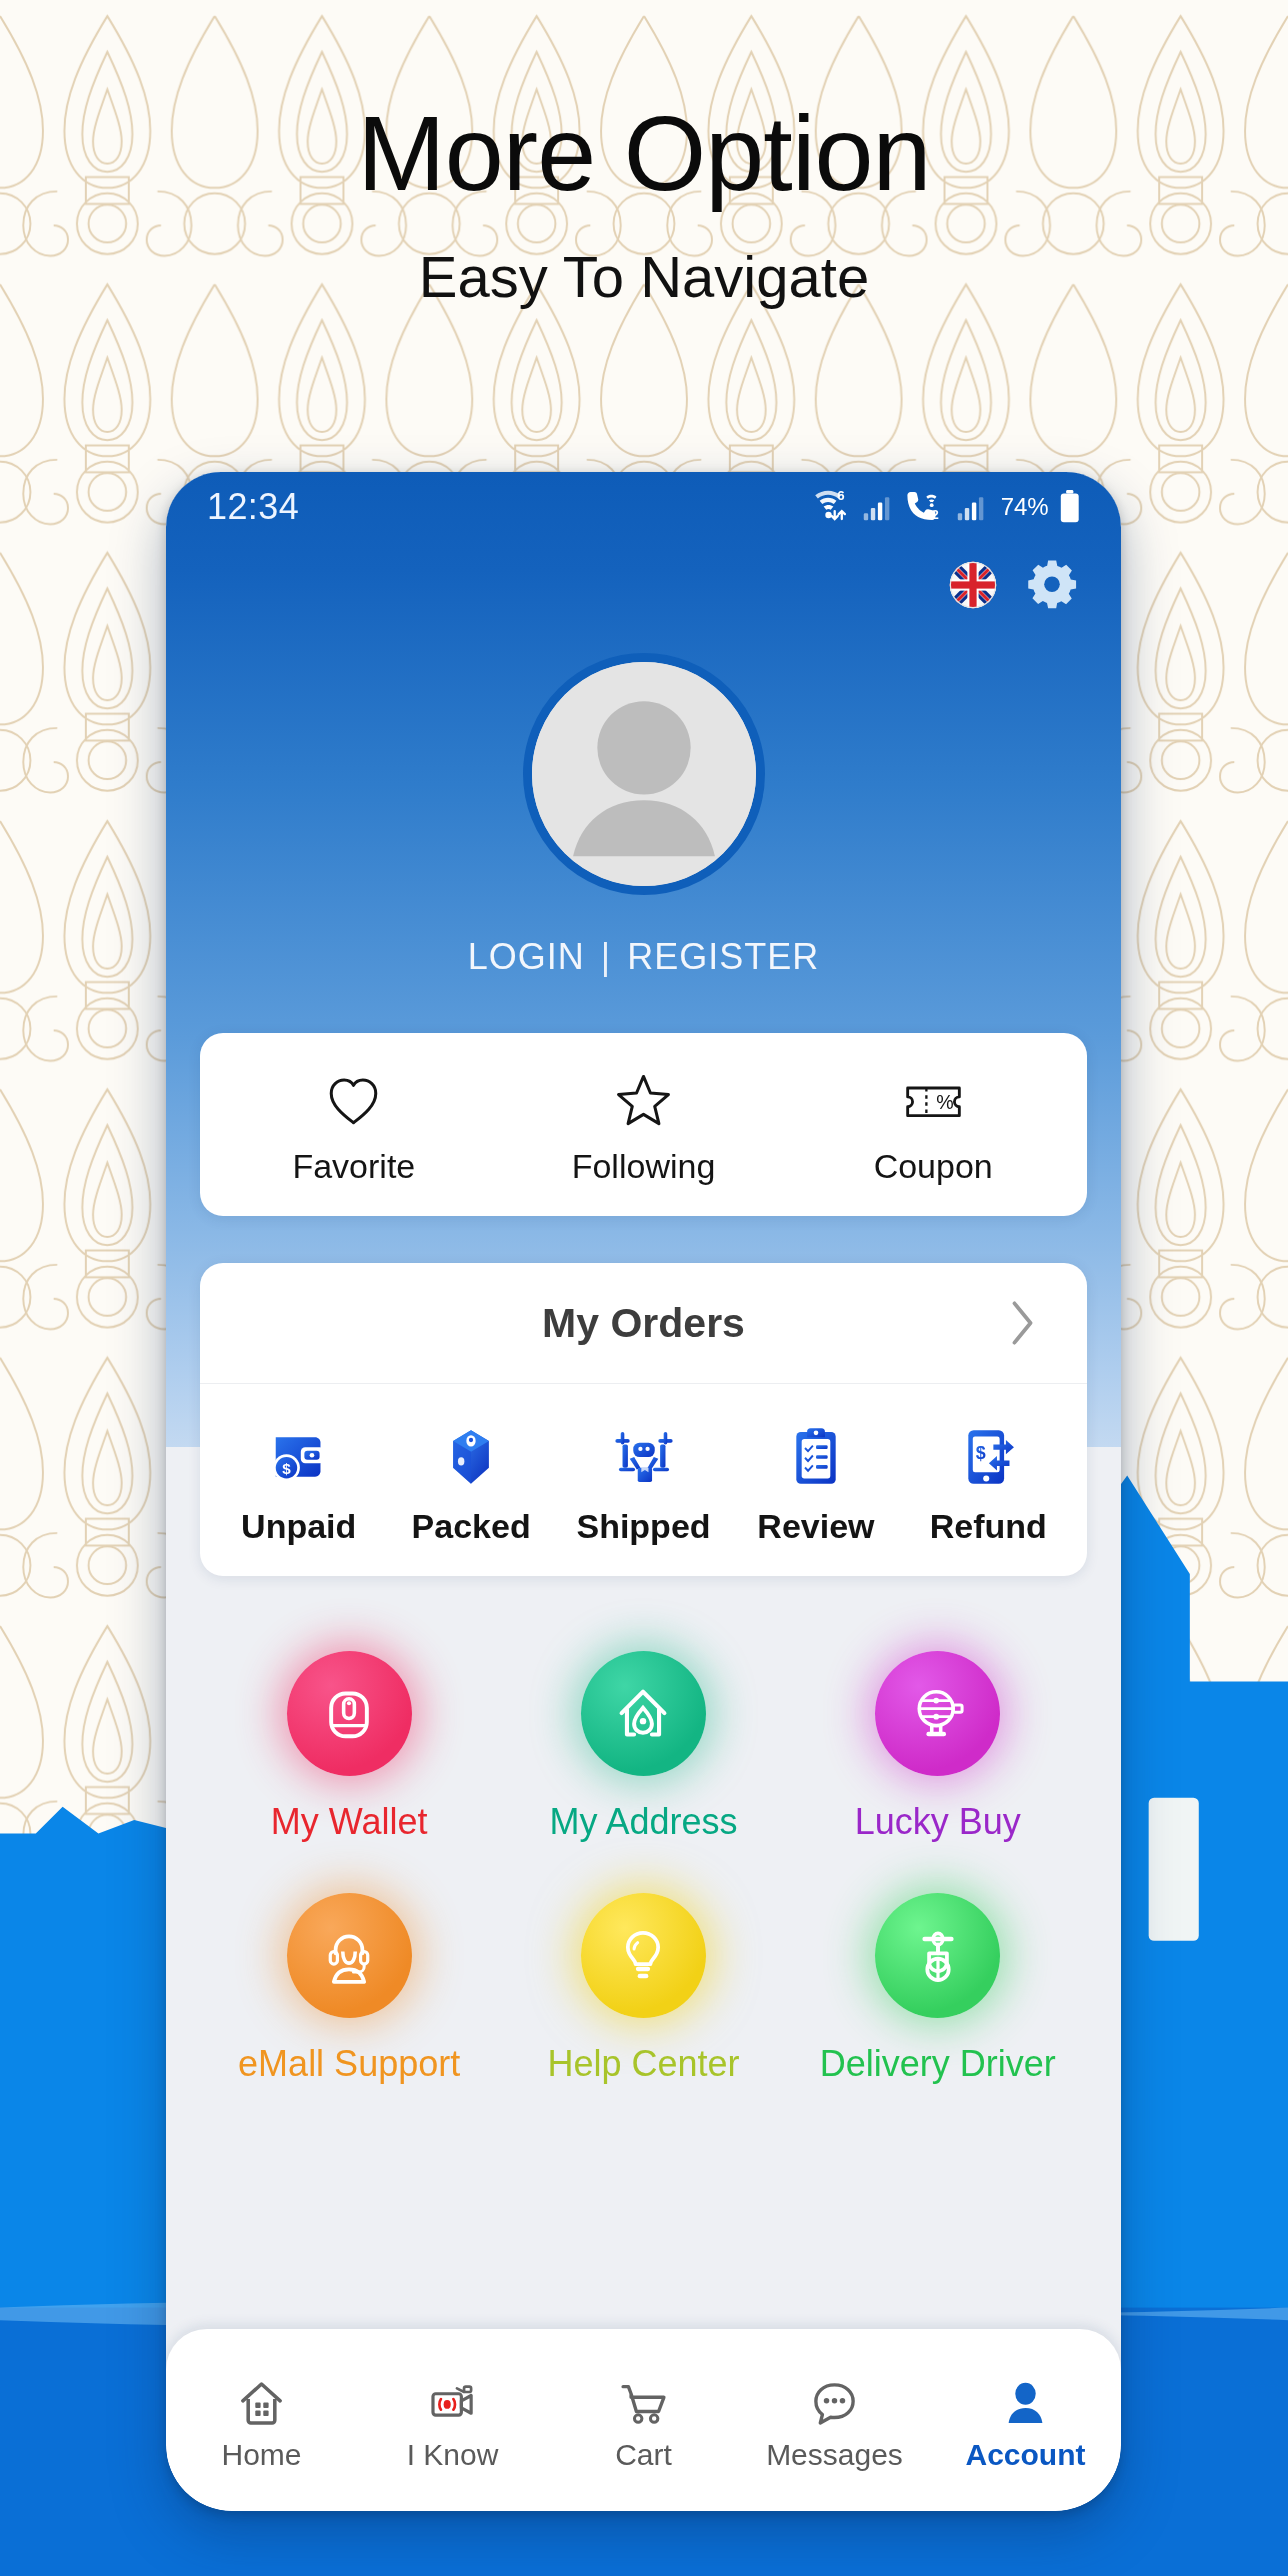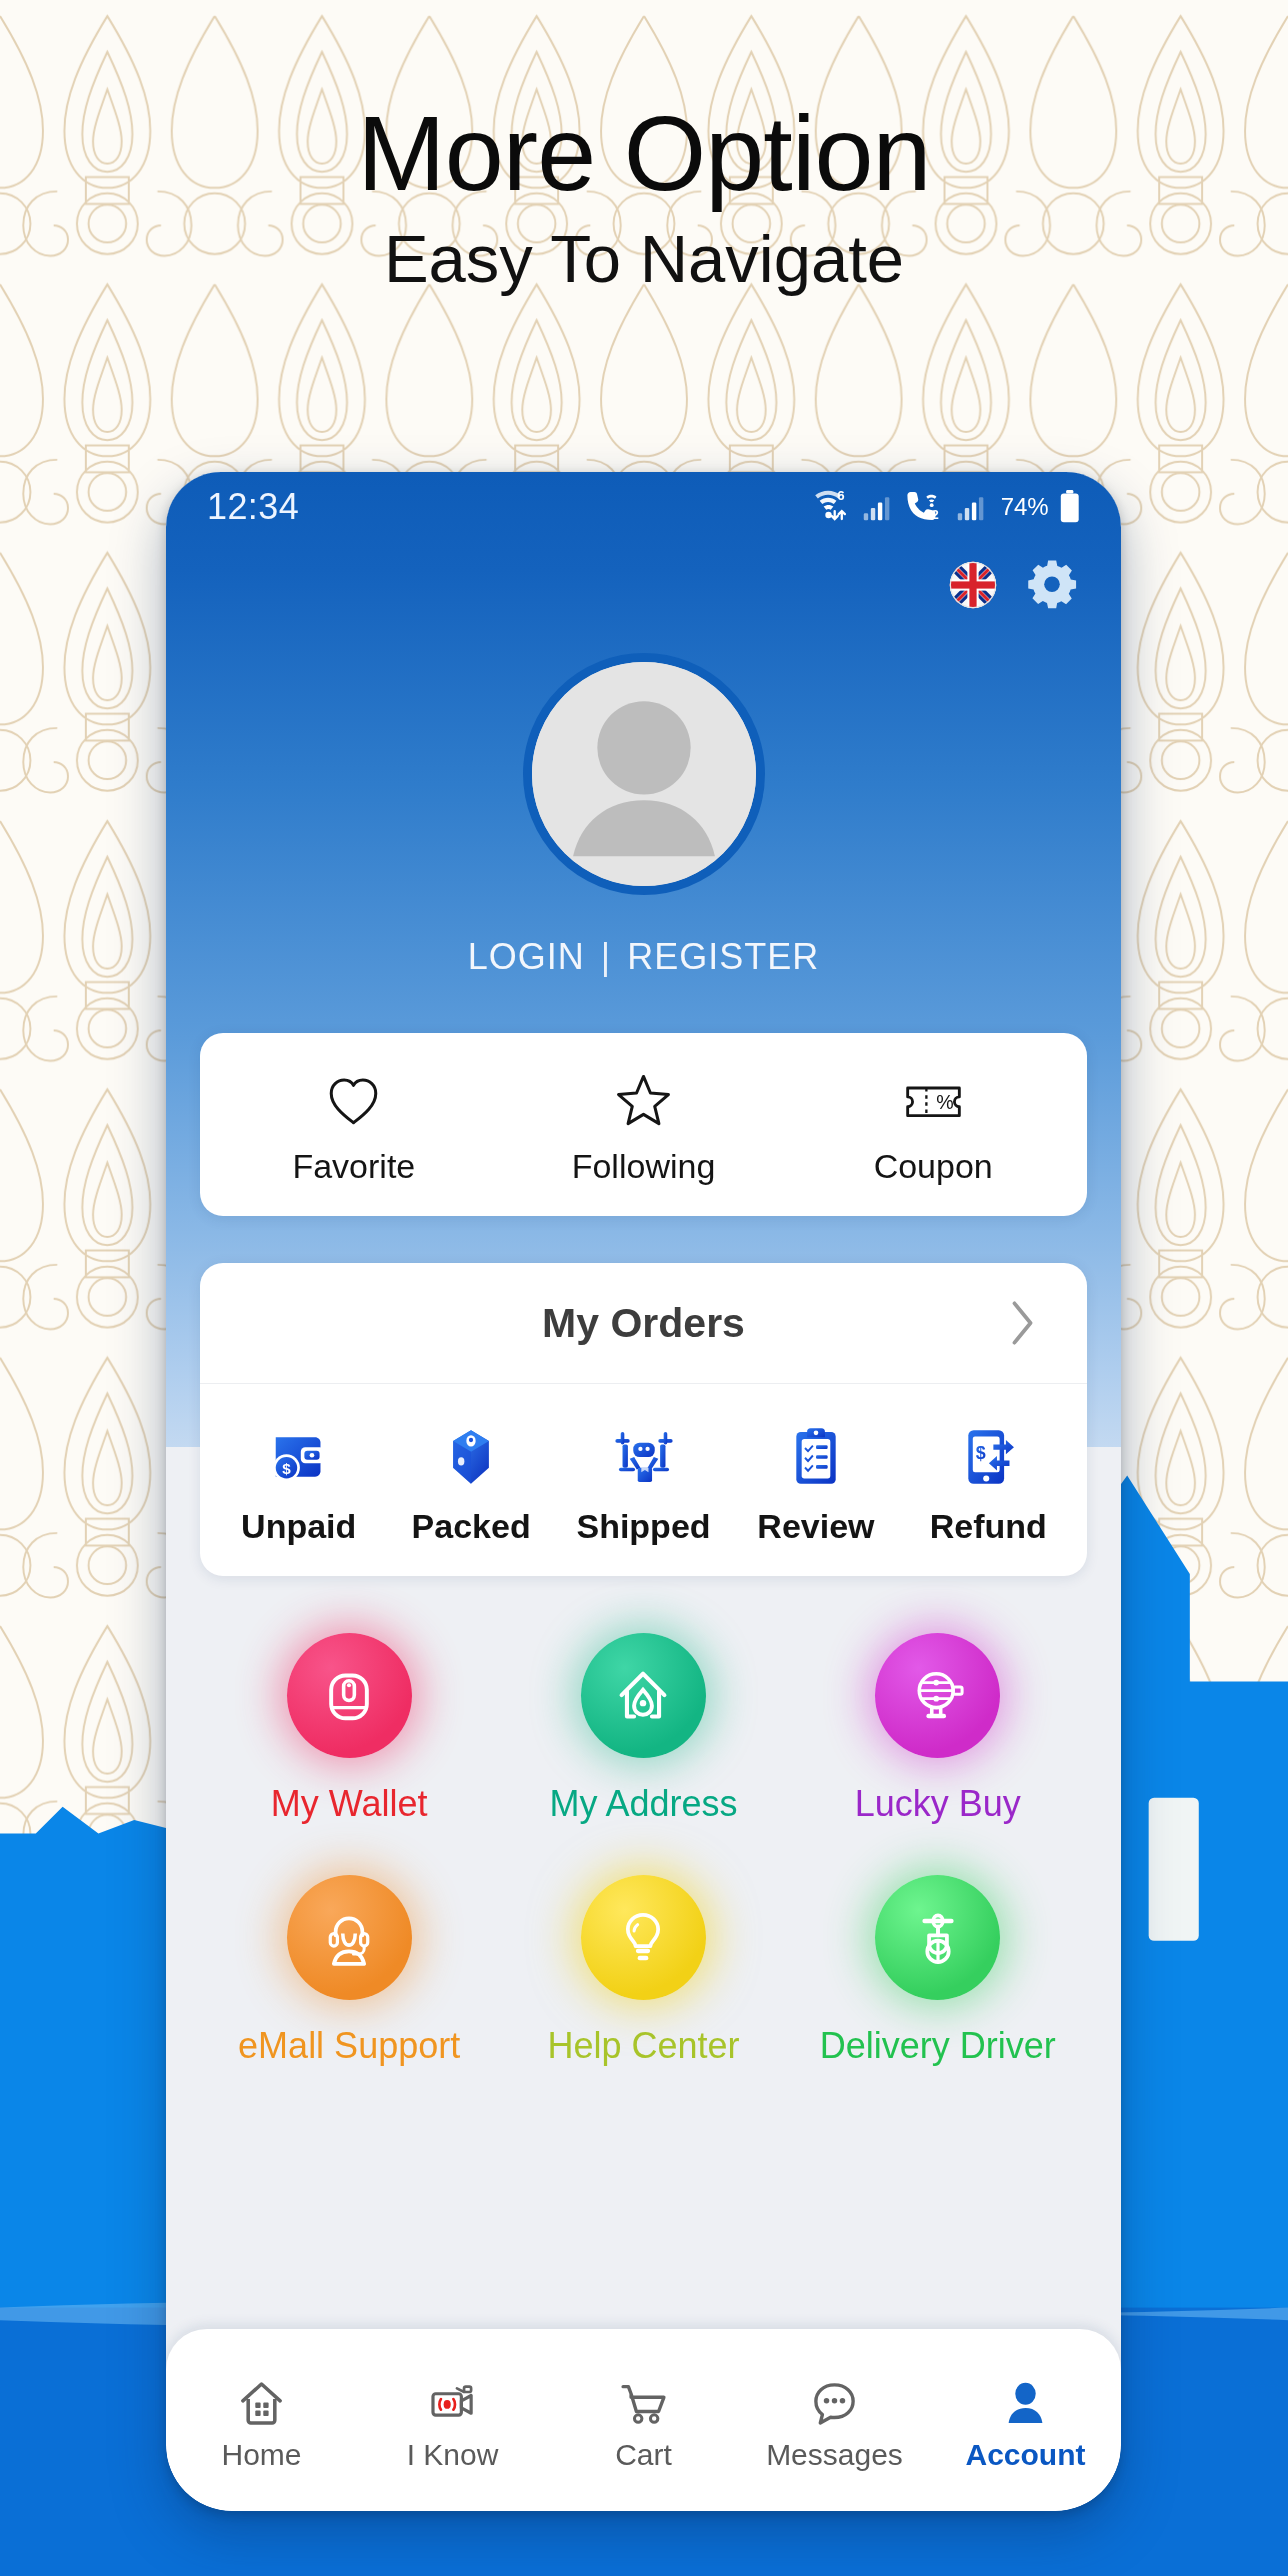--- a/index.html
+++ b/index.html
@@ -19,21 +19,21 @@
   
   .promo-head {
     position:absolute; top:0; left:0; width:1288px;
     text-align:center; z-index:4;
   }
   .promo-title {
     font-size:106px; font-weight:400; color:#0b0b0b;
     letter-spacing:-0.9px; line-height:1; margin-top:100px;
   }
   .promo-sub {
-    font-size:67px; font-weight:400; color:#111; margin-top:19px; line-height:1;
+    font-size:58px; font-weight:400; color:#111; margin-top:42px; line-height:1;
   }
 
   
   #phone {
     position:absolute; left:166px; top:472px;
     width:955px; height:2039px;
     border-radius:55px 55px 66px 66px;
     background:#0d5bb5;
     overflow:hidden;
     box-shadow:0 23px 54px rgba(10,40,90,.35), 0 3.6px 10.7px rgba(0,0,0,.18);
@@ -108,21 +108,21 @@
     height:121px; display:flex; align-items:center; justify-content:center;
     position:relative; border-bottom:1.8px solid #eceef1;
   }
   .orders-title { font-size:41px; color:#3d3d3d; font-weight:600; }
   .orders-chev { position:absolute; right:50px; top:50%; transform:translateY(-50%); }
   .orders-row { display:flex; padding:39px 12.5px 30px; }
   .order-item { flex:1; display:flex; flex-direction:column; align-items:center; gap:16px; }
   .order-item .lbl { font-size:34px; color:#141414;font-weight:bold; }
 
   
-  .shortcuts { position:relative; z-index:3; padding:57px 36px 0; }
+  .shortcuts { position:relative; z-index:3; padding:75px 36px 0; }
   .sc-row { display:flex; }
   .sc-row + .sc-row { margin-top:50px; }
   .sc-item { flex:1; display:flex; flex-direction:column; align-items:center; }
   .sc-bubble {
     width:125px; height:125px; border-radius:50%;
     display:flex; align-items:center; justify-content:center;
   }
   .sc-label { margin-top:25px; font-size:36px; font-weight:500; }
 
   

